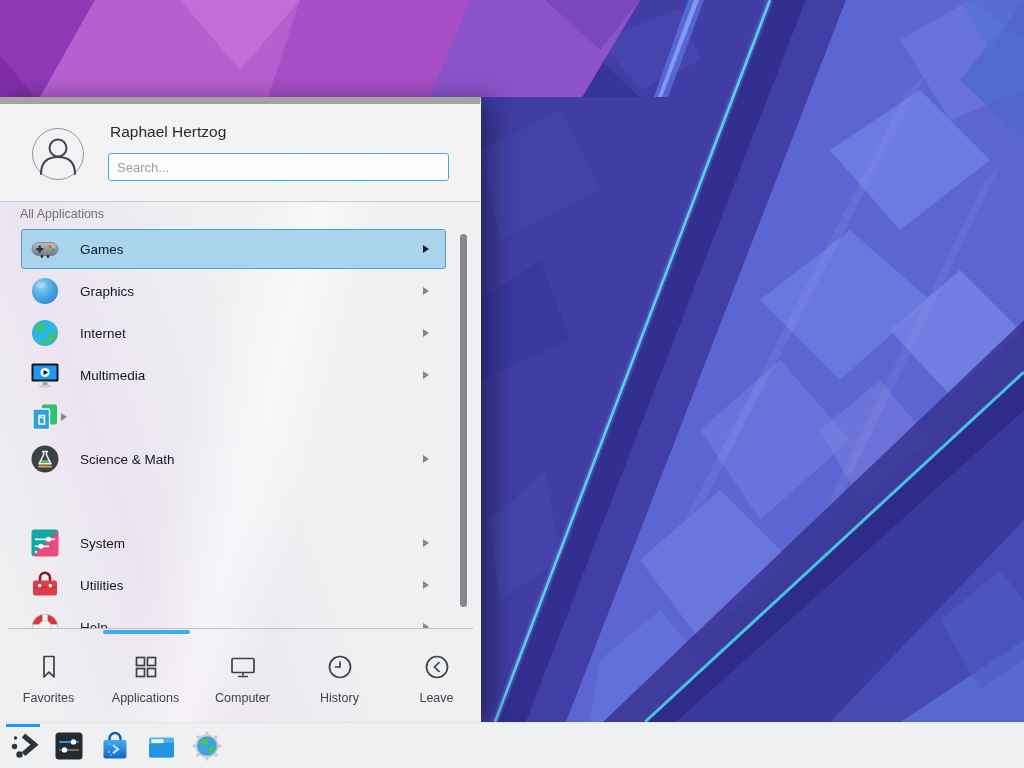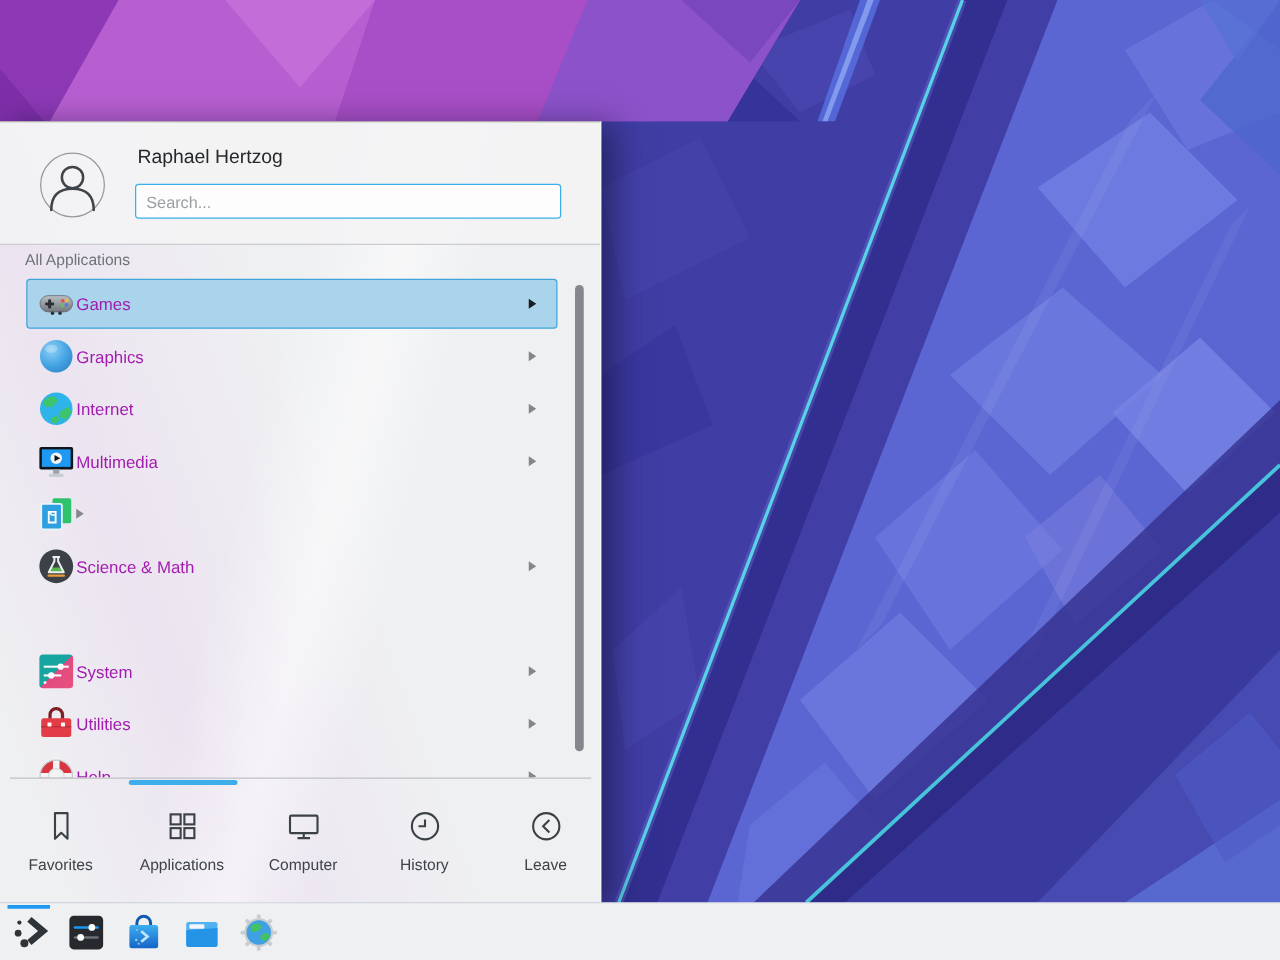--- a/index.html
+++ b/index.html
@@ -10,21 +10,21 @@
   .wallpaper{position:absolute;left:0;top:0;width:1024px;height:768px;}
   
   .taskbar{position:absolute;left:0;bottom:0;width:1024px;height:46px;
            background:#eef0f1;border-top:1px solid #e3e5e7;box-sizing:border-box;z-index:30;}
   .task-btn{position:absolute;top:0;width:38px;height:46px;cursor:default;}
   .task-btn .ticon{position:absolute;left:3px;top:7px;}
   .active-bar{position:absolute;left:1px;top:1px;width:34px;height:3px;background:#1d99f3;}
   .tray{position:absolute;right:0;top:0;height:46px;}
   
   .popup{position:absolute;left:0;top:97px;width:481px;height:625px;background:#eff0f2;
-         border-top:1px solid #a3a3a3;border-right:1px solid #f5f6f7;box-sizing:border-box;
+         border-top:7px solid #a3a3a3;border-right:1px solid #f5f6f7;box-sizing:border-box;
          box-shadow:10px 4px 24px rgba(12,12,40,.5);z-index:20;}
   .popup::after{content:"";position:absolute;inset:0;z-index:1;pointer-events:none;
      background:
        linear-gradient(105deg, rgba(255,255,255,0) 42%, rgba(255,255,255,.5) 54%, rgba(255,255,255,0) 64%),
        linear-gradient(70deg, rgba(232,216,238,0) 8%, rgba(232,216,238,.5) 28%, rgba(232,216,238,0) 55%);}
   .popup > *{position:absolute;z-index:2;}
   .header{left:0;top:0;width:100%;height:98px;background:rgba(243,243,245,.85);
           border-bottom:1px solid #c9ccd0;box-sizing:border-box;}
   .avatar{position:absolute;left:32px;top:24px;width:52px;height:52px;border:1px solid #96999d;
           border-radius:50%;box-sizing:border-box;}
@@ -32,21 +32,21 @@
   .search{position:absolute;left:108px;top:49px;width:341px;height:28px;background:#fdfdfe;
           border:1px solid #3daee9;border-radius:3px;box-sizing:border-box;
           font-size:13px;color:#737373;padding:0 8px;outline:none;font-family:inherit;}
   .search::placeholder{color:#9a9ea3;}
   .section-label{left:20px;top:103px;font-size:12.5px;color:#6f7377;}
   .cat-list{left:0;top:124px;width:481px;height:400px;overflow:hidden;}
   .cat-row{position:absolute;left:21px;width:425px;height:40px;border:1px solid transparent;
            border-radius:3px;box-sizing:border-box;display:flex;align-items:center;cursor:default;}
   .cat-row.selected{background:#a9d4ec;border-color:#3ea4da;}
   .cat-row .cicon{margin-left:7px;width:32px;height:32px;flex:0 0 32px;}
-  .cat-row .clabel{font-size:13.5px;color:#a21caf;flex:1;}
+  .cat-row .clabel{margin-left:19px;font-size:13.5px;color:#0f172a;flex:1;}
   .arrow{width:0;height:0;border-top:4.5px solid transparent;border-bottom:4.5px solid transparent;
          border-left:6px solid #83878b;margin-right:16px;}
   .cat-row.selected .arrow{border-left-color:#1b1e21;}
   .scrollbar{left:460px;top:130px;width:7px;height:373px;background:#84878b;border-radius:4px;}
   .list-divider{left:8px;top:524px;width:465px;height:0;border-top:1px solid #bfc2c5;}
   .tab-indicator{left:103px;top:526px;width:87px;height:4px;background:#3daee9;border-radius:2px;}
   .tabbar{left:0;top:528px;width:485px;height:97px;display:flex;}
   .tab{flex:1;display:flex;flex-direction:column;align-items:center;padding-top:20px;gap:9px;cursor:default;}
   .tab .tlabel{font-size:12.5px;color:#3e4348;}
 </style>

